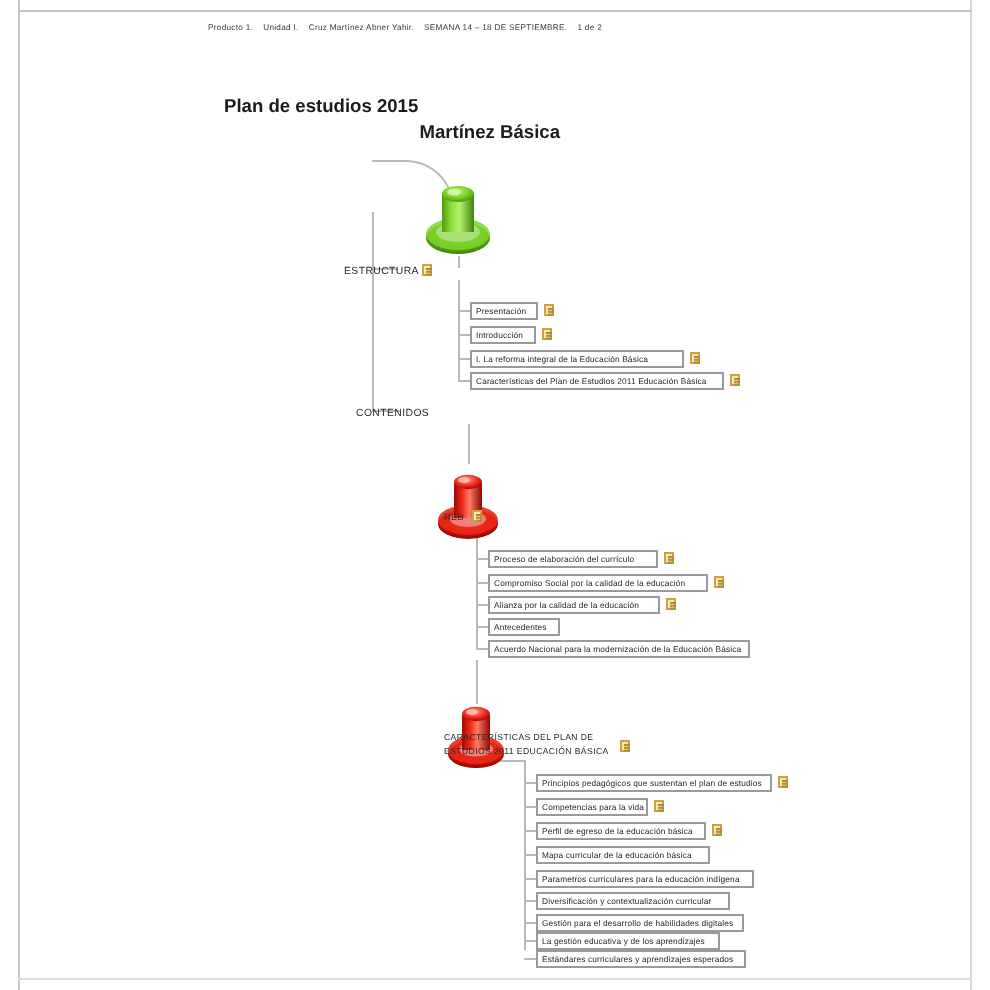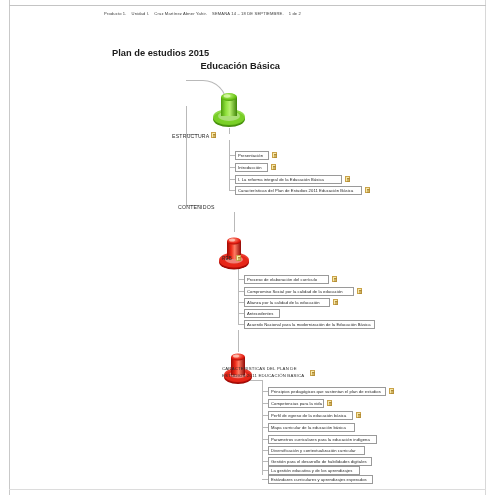--- a/index.html
+++ b/index.html
@@ -152,21 +152,21 @@
   <div id="page-border-right"></div>
   <div id="page-border-top"></div>
   <div id="page-border-bottom"></div>
 
   <div id="header-line">
     <span>Producto 1.</span><span>Unidad I.</span><span>Cruz Martínez Abner Yahir.</span><span>SEMANA 14 – 18 DE SEPTIEMBRE.</span><span>1 de 2</span>
   </div>
 
   <div id="title-block">
     <span class="title-l1">Plan de estudios 2015</span>
-    <span class="title-l2">Educación Básica</span>
+    <span class="title-l2">Martínez Básica</span>
   </div>
 
   <div class="curve-tr" style="left:186px; top:80px; width:40px; height:26px;"></div>
 
   <div class="vline" style="left:186px; top:106px; height:100px;"></div>
 
   <div class="hline" style="left:186px; top:134px; width:13px;"></div>
 
   <div class="hline" style="left:186px; top:205px; width:14px;"></div>
 

